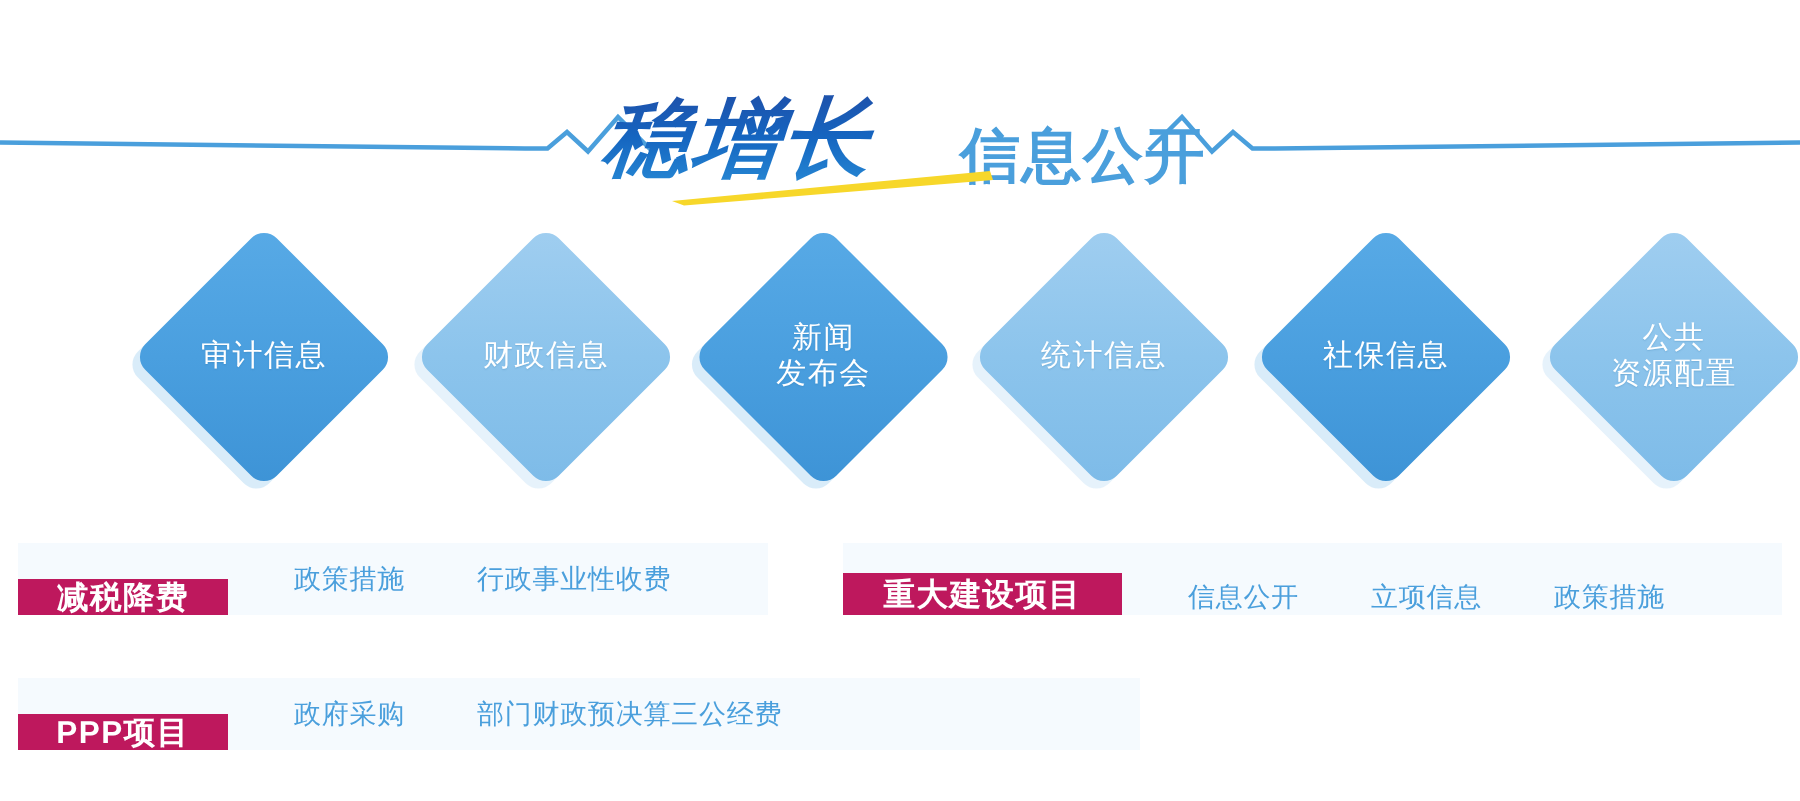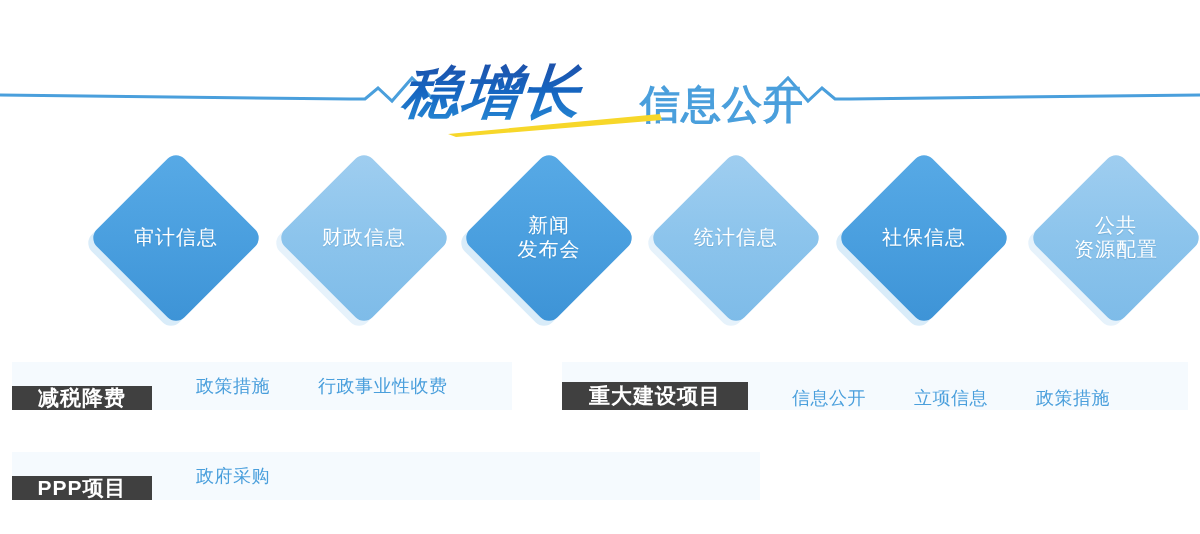--- a/index.html
+++ b/index.html
@@ -153,21 +153,21 @@
   .bar {
     position: absolute;
     height: 48px;
     background: #f5fafe;
     display: flex;
     align-items: stretch;
   }
 
   .bar-tag {
     flex: 0 0 auto;
-    background: #404040;
+    background: #be185d;
     color: #ffffff;
     font-size: 21px;
     font-weight: 700;
     letter-spacing: 1px;
     display: flex;
     align-items: center;
     justify-content: center;
     margin-top: 24px;
   }
 
@@ -275,16 +275,17 @@
       <a class="bar-link" href="#">信息公开</a>
       <a class="bar-link" href="#">立项信息</a>
       <a class="bar-link" href="#">政策措施</a>
     </div>
   </div>
 
   <div class="bar" id="bar-ppp">
     <div class="bar-tag">PPP项目</div>
     <div class="bar-links">
       <a class="bar-link" href="#">政府采购</a>
+      <a class="bar-link" href="#">部门财政预决算三公经费</a>
     </div>
   </div>
 
 </div>
 
 </body></html>

